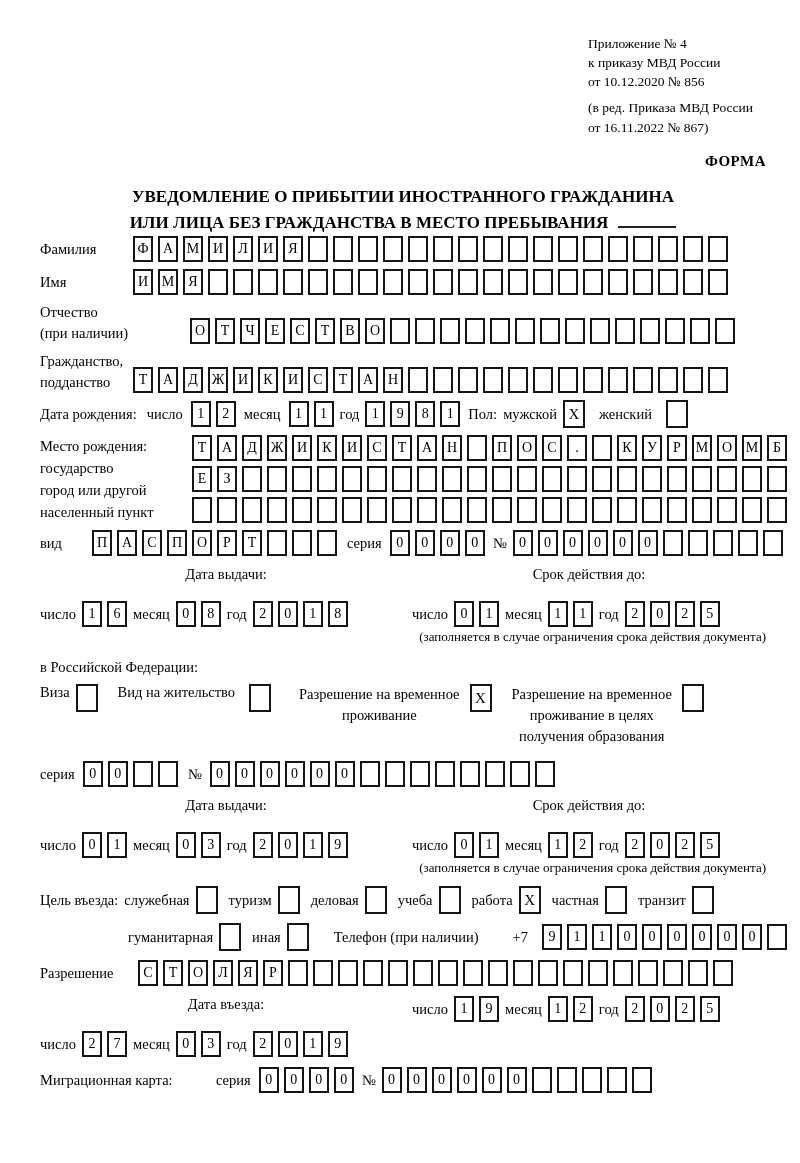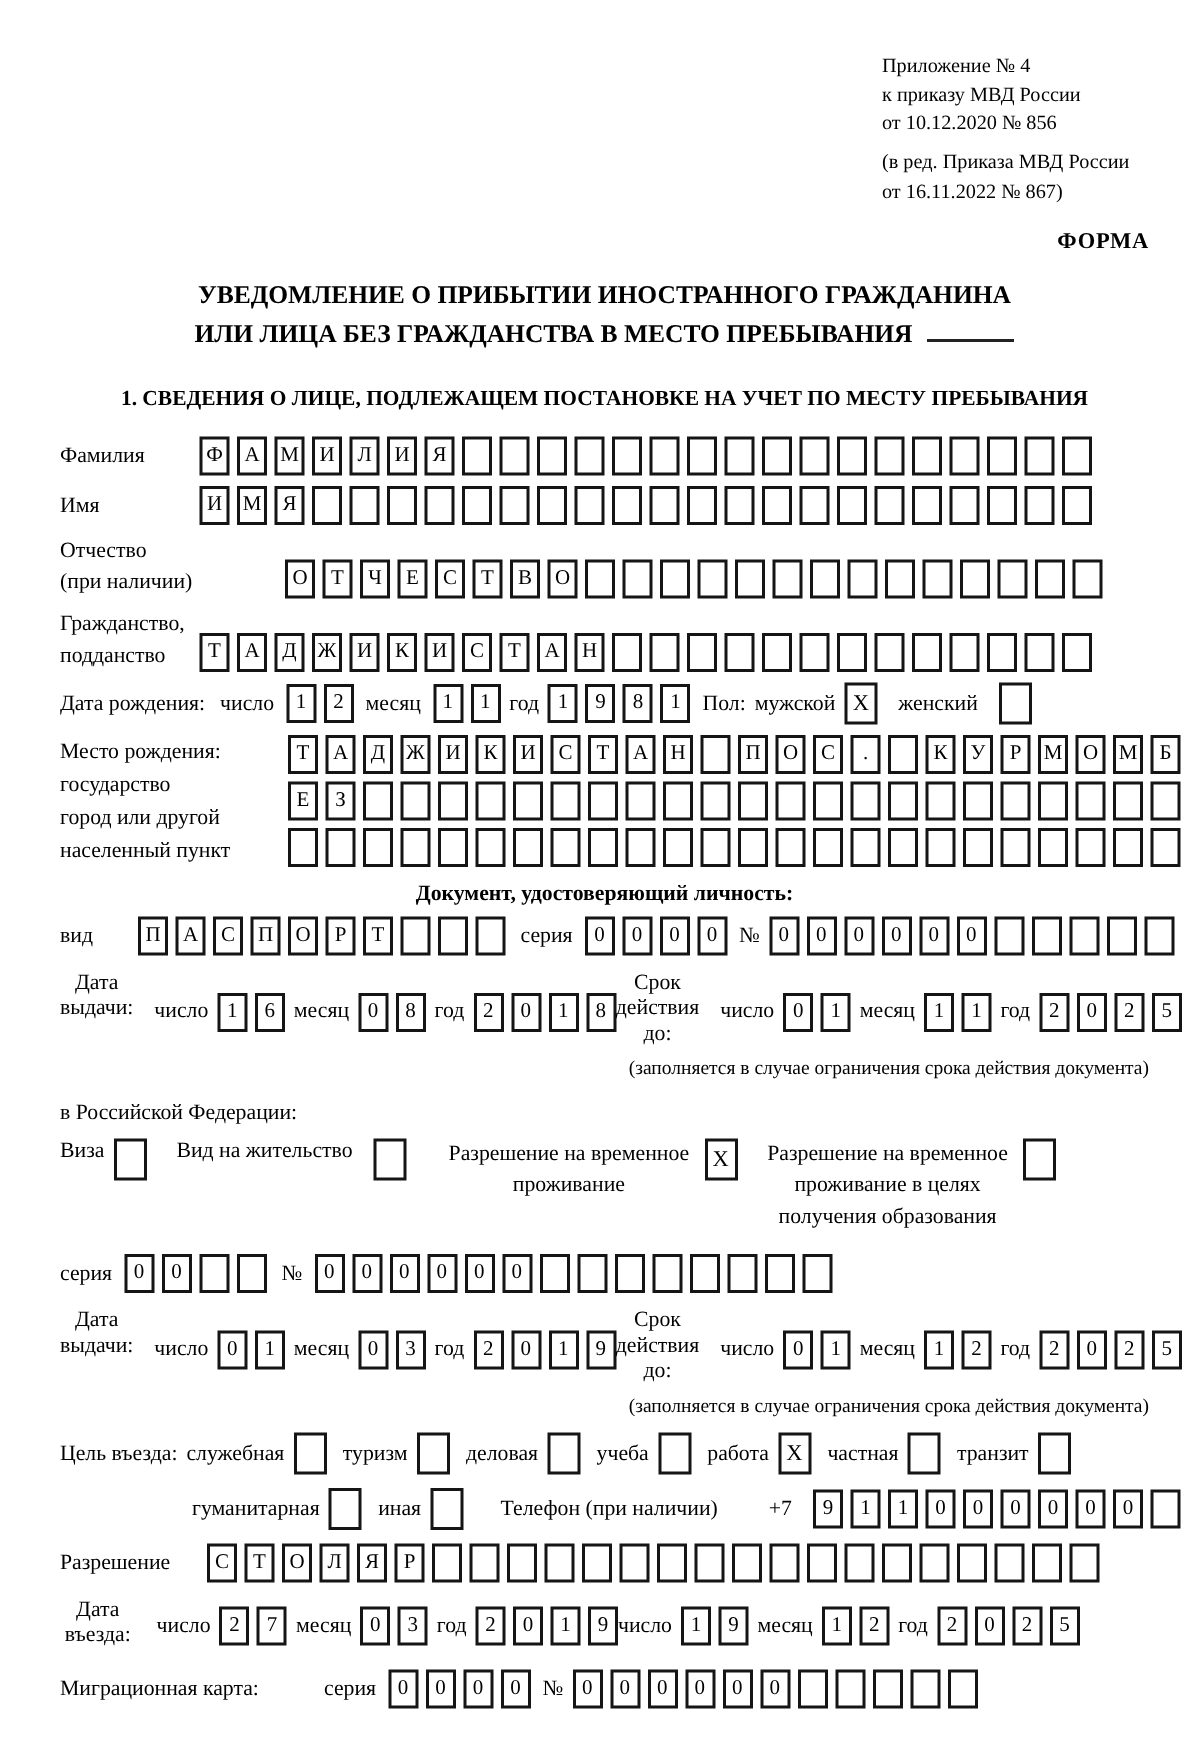--- a/index.html
+++ b/index.html
@@ -31,21 +31,21 @@
     width: 20px; height: 26px;
     border: 2px solid #151515;
     display: flex; align-items: center; justify-content: center;
     font-size: 14px; line-height: 1;
   }
   .checkbox { width: 22px; height: 28px; font-size: 15px; }
   .stack { display: flex; flex-direction: column; gap: 5px; }
 
   .center-bold { text-align: center; font-weight: bold; margin: 10px 0 6px 0; }
   .dates { display: flex; margin-bottom: 2px; }
-  .datecol { display: flex; flex-direction: row; gap: 14px; }
+  .datecol { display: flex; flex-direction: column; gap: 14px; }
   .datecol.left { width: 372px; }
   .datecol.right { flex: 1; }
   .datetitle { text-align: center; margin-bottom: 4px; }
   .daterow { display: flex; align-items: center; gap: 6px; }
   .note { font-size: 13px; }
   .note.right { text-align: right; margin-top: 2px; margin-bottom: 10px; }
 
   .para { line-height: 1.7; margin-bottom: 4px; }
   .permit-row { display: flex; align-items: flex-start; margin: 4px 0 14px 0; }
   .permit-item { display: flex; align-items: flex-start; }
@@ -70,21 +70,20 @@
       <div>от 16.11.2022 № 867)</div>
     </div>
   </div>
   <div class="forma">ФОРМА</div>
   <div class="title">
     <div>УВЕДОМЛЕНИЕ О ПРИБЫТИИ ИНОСТРАННОГО ГРАЖДАНИНА</div>
     <div>
       <span>ИЛИ ЛИЦА БЕЗ ГРАЖДАНСТВА В МЕСТО ПРЕБЫВАНИЯ</span><span class="blankline"></span>
     </div>
   </div>
-  <div class="section-heading">1. СВЕДЕНИЯ О ЛИЦЕ, ПОДЛЕЖАЩЕМ ПОСТАНОВКЕ НА УЧЕТ ПО МЕСТУ ПРЕБЫВАНИЯ</div>
 </header>
 
 <main>
 
   <div class="row">
     <span class="lbl w93">Фамилия</span>
     <div class="cellrow">
         <div class="cell">Ф</div>
         <div class="cell">А</div>
         <div class="cell">М</div>
@@ -314,21 +313,20 @@
           <div class="cell"></div>
           <div class="cell"></div>
           <div class="cell"></div>
           <div class="cell"></div>
           <div class="cell"></div>
           <div class="cell"></div>
         </div>
     </div>
   </div>
 
-  <div class="center-bold">Документ, удостоверяющий личность:</div>
 
   <div class="row">
     <span class="lbl" style="width:52px;">вид</span>
     <div class="cellrow">
         <div class="cell">П</div>
         <div class="cell">А</div>
         <div class="cell">С</div>
         <div class="cell">П</div>
         <div class="cell">О</div>
         <div class="cell">Р</div>

